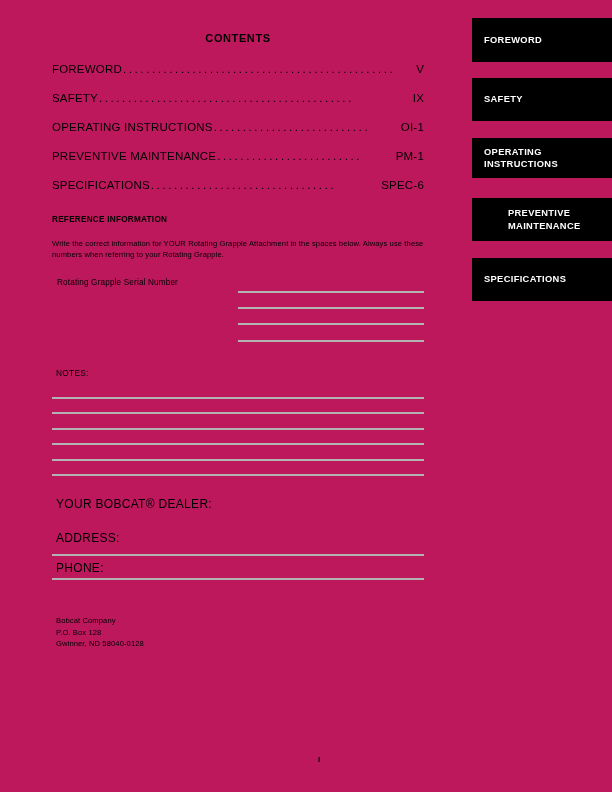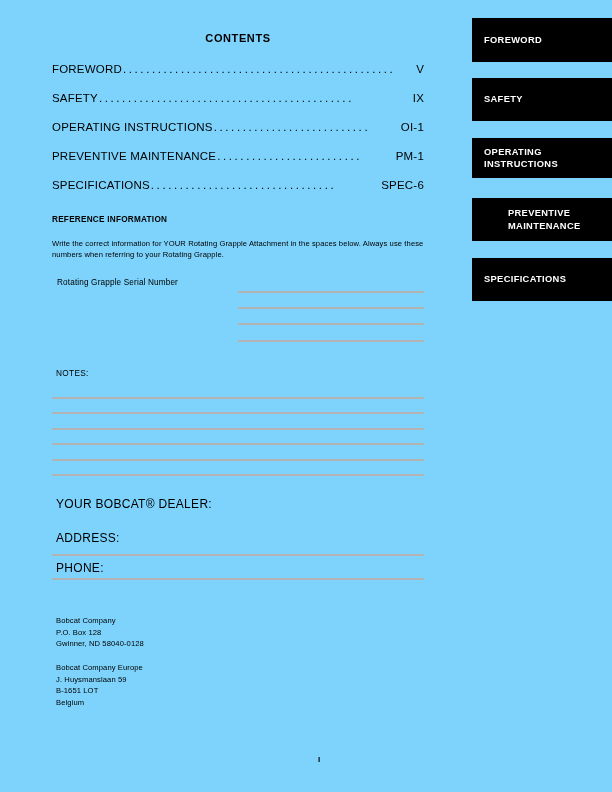--- a/index.html
+++ b/index.html
@@ -4,21 +4,21 @@
 <style>
   html, body {
     margin: 0;
     padding: 0;
     background: #ffffff;
   }
   .page {
     position: relative;
     width: 612px;
     height: 792px;
-    background: #7dd3fc;
+    background: #be185d;
     overflow: hidden;
     font-family: "Liberation Sans", sans-serif;
     color: #000000;
     -webkit-font-smoothing: antialiased;
   }
 
   
   .contents-title {
     position: absolute;
     left: 52px;
@@ -240,24 +240,20 @@
 
   <div class="dealer-label dealer-1">YOUR BOBCAT® DEALER:</div>
   <div class="dealer-label dealer-2">ADDRESS:</div>
   <div class="rule" style="left:52px; top:554px; width:372px;"></div>
   <div class="dealer-label dealer-3">PHONE:</div>
   <div class="rule" style="left:52px; top:578px; width:372px;"></div>
 
   <div class="addr addr-us">Bobcat Company
 P.O. Box 128
 Gwinner, ND 58040-0128</div>
-  <div class="addr addr-eu">Bobcat Company Europe
-J. Huysmanslaan 59
-B-1651 LOT
-Belgium</div>
 
   <div class="tabs">
     <div class="tab tab-1">
       <span>FOREWORD</span>
     </div>
     <div class="tab tab-2">
       <span>SAFETY</span>
     </div>
     <div class="tab tab-3">
       <span>OPERATING

